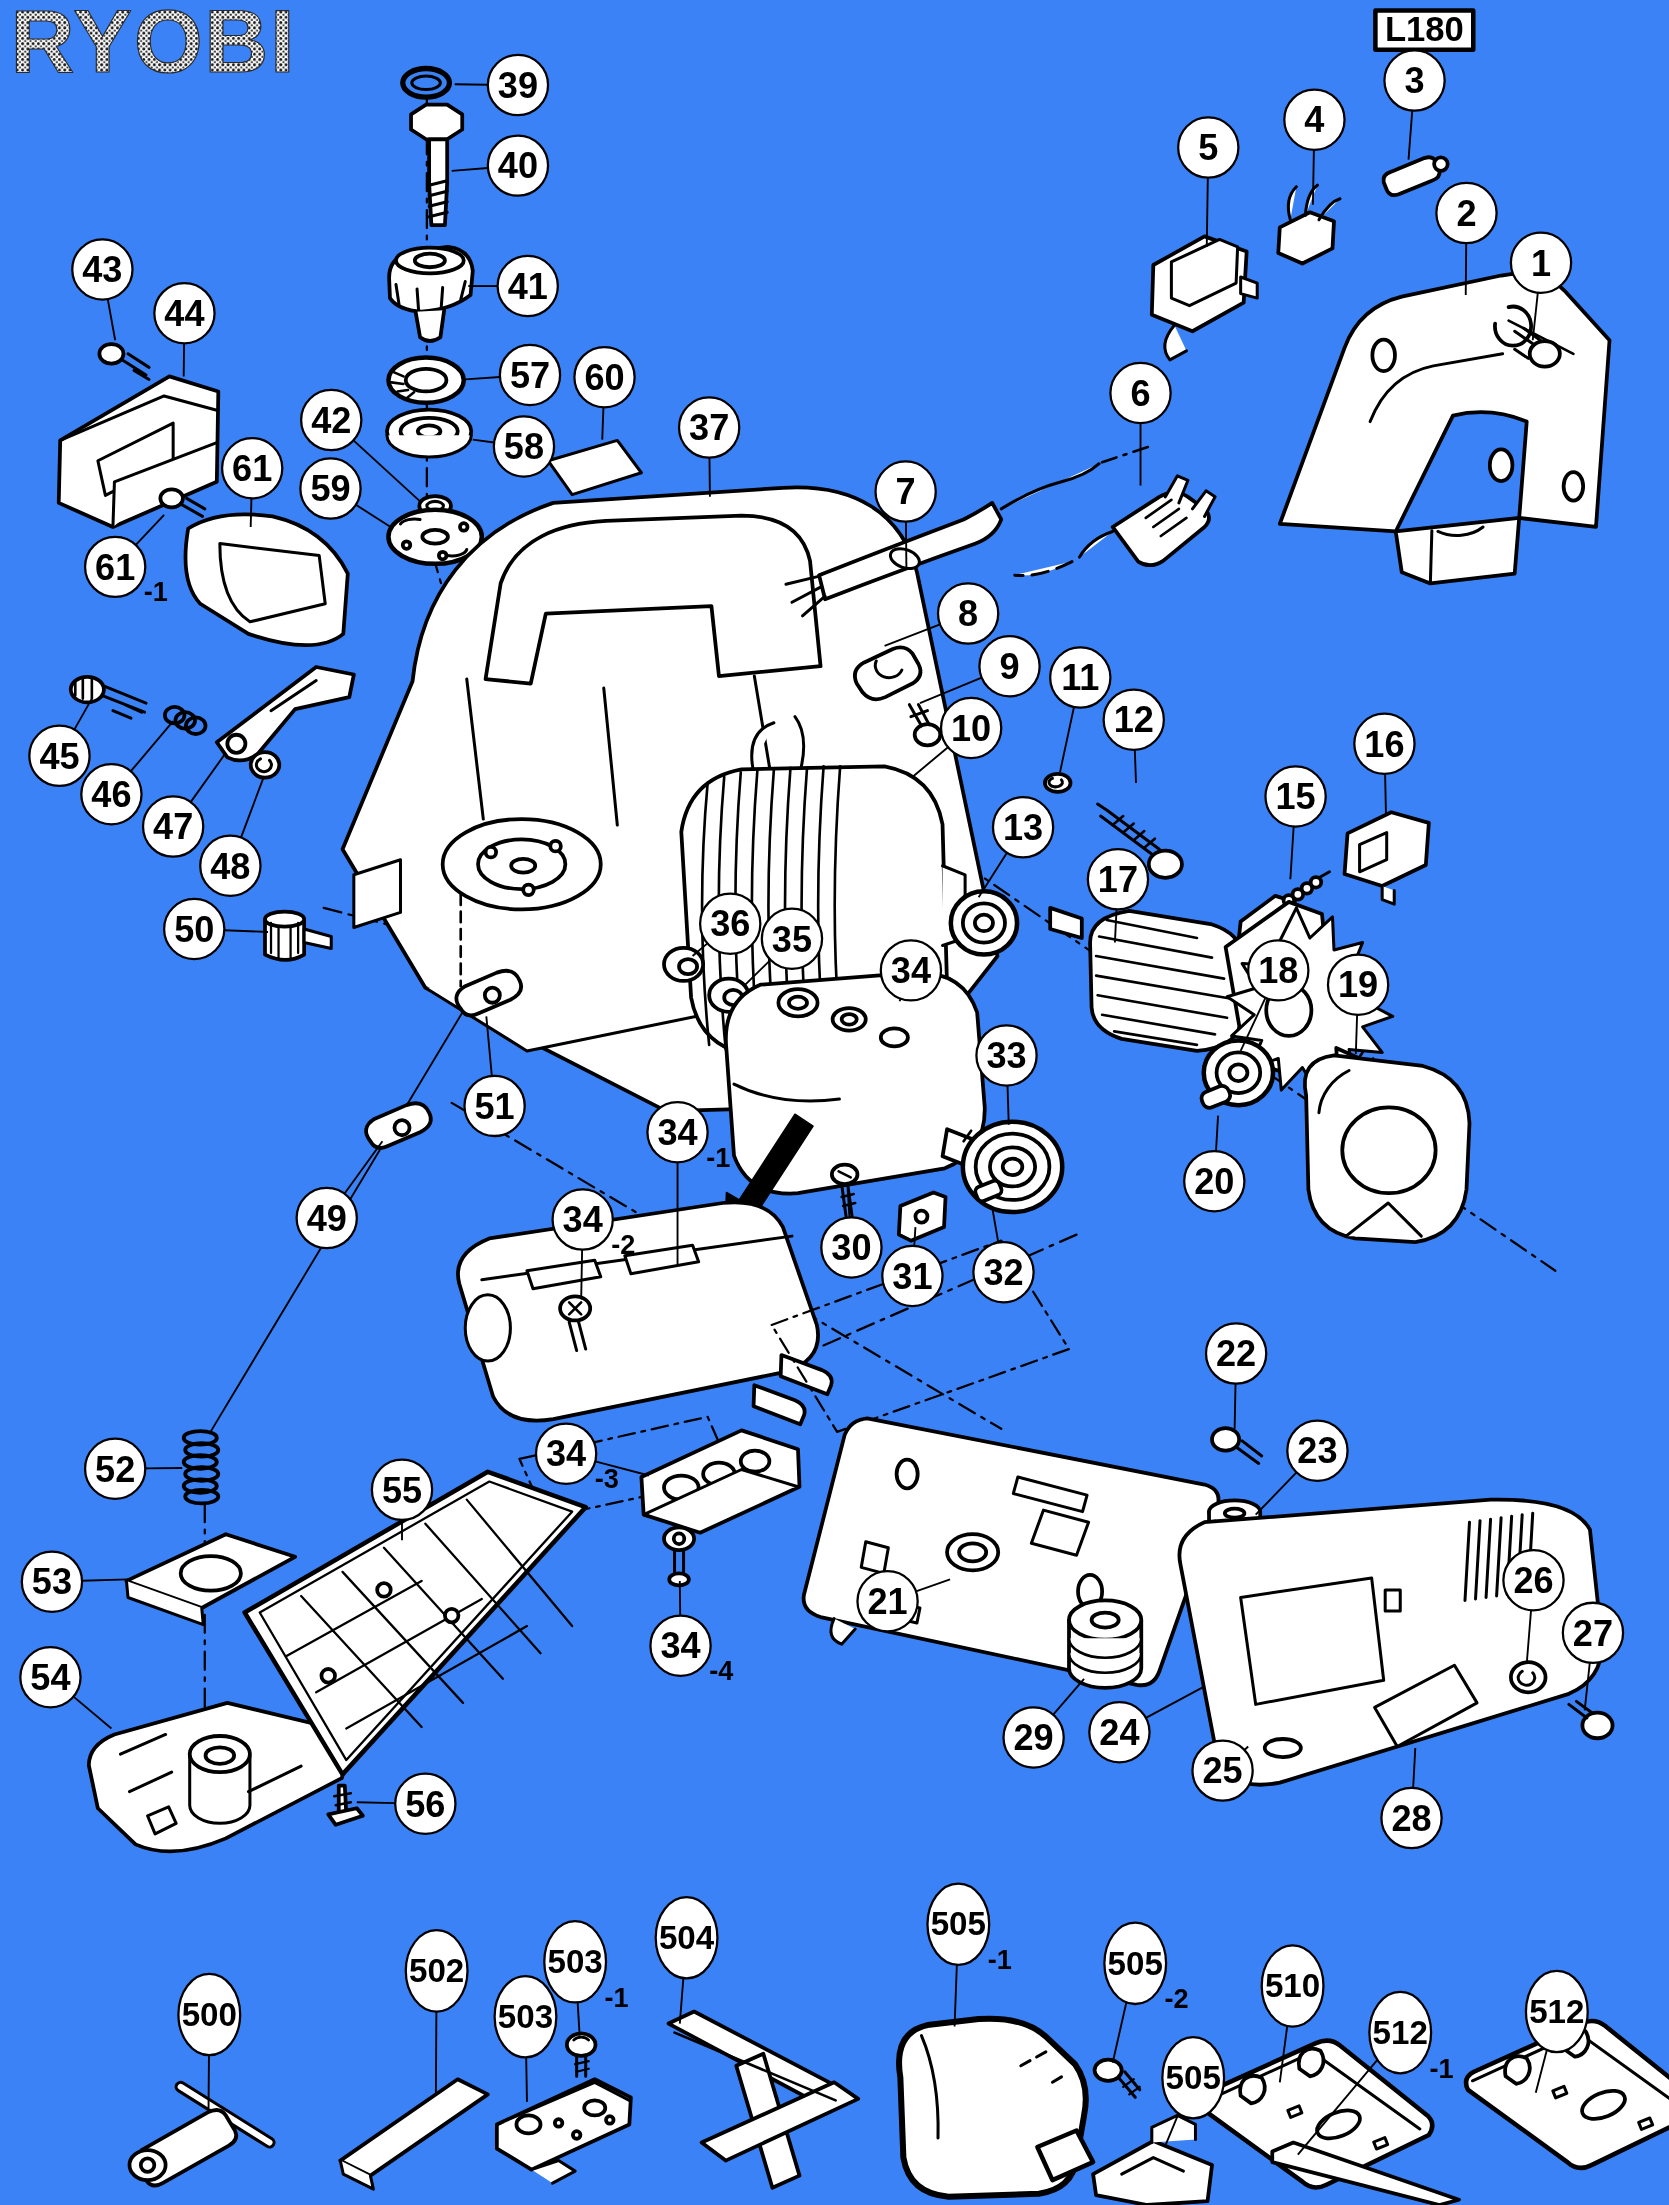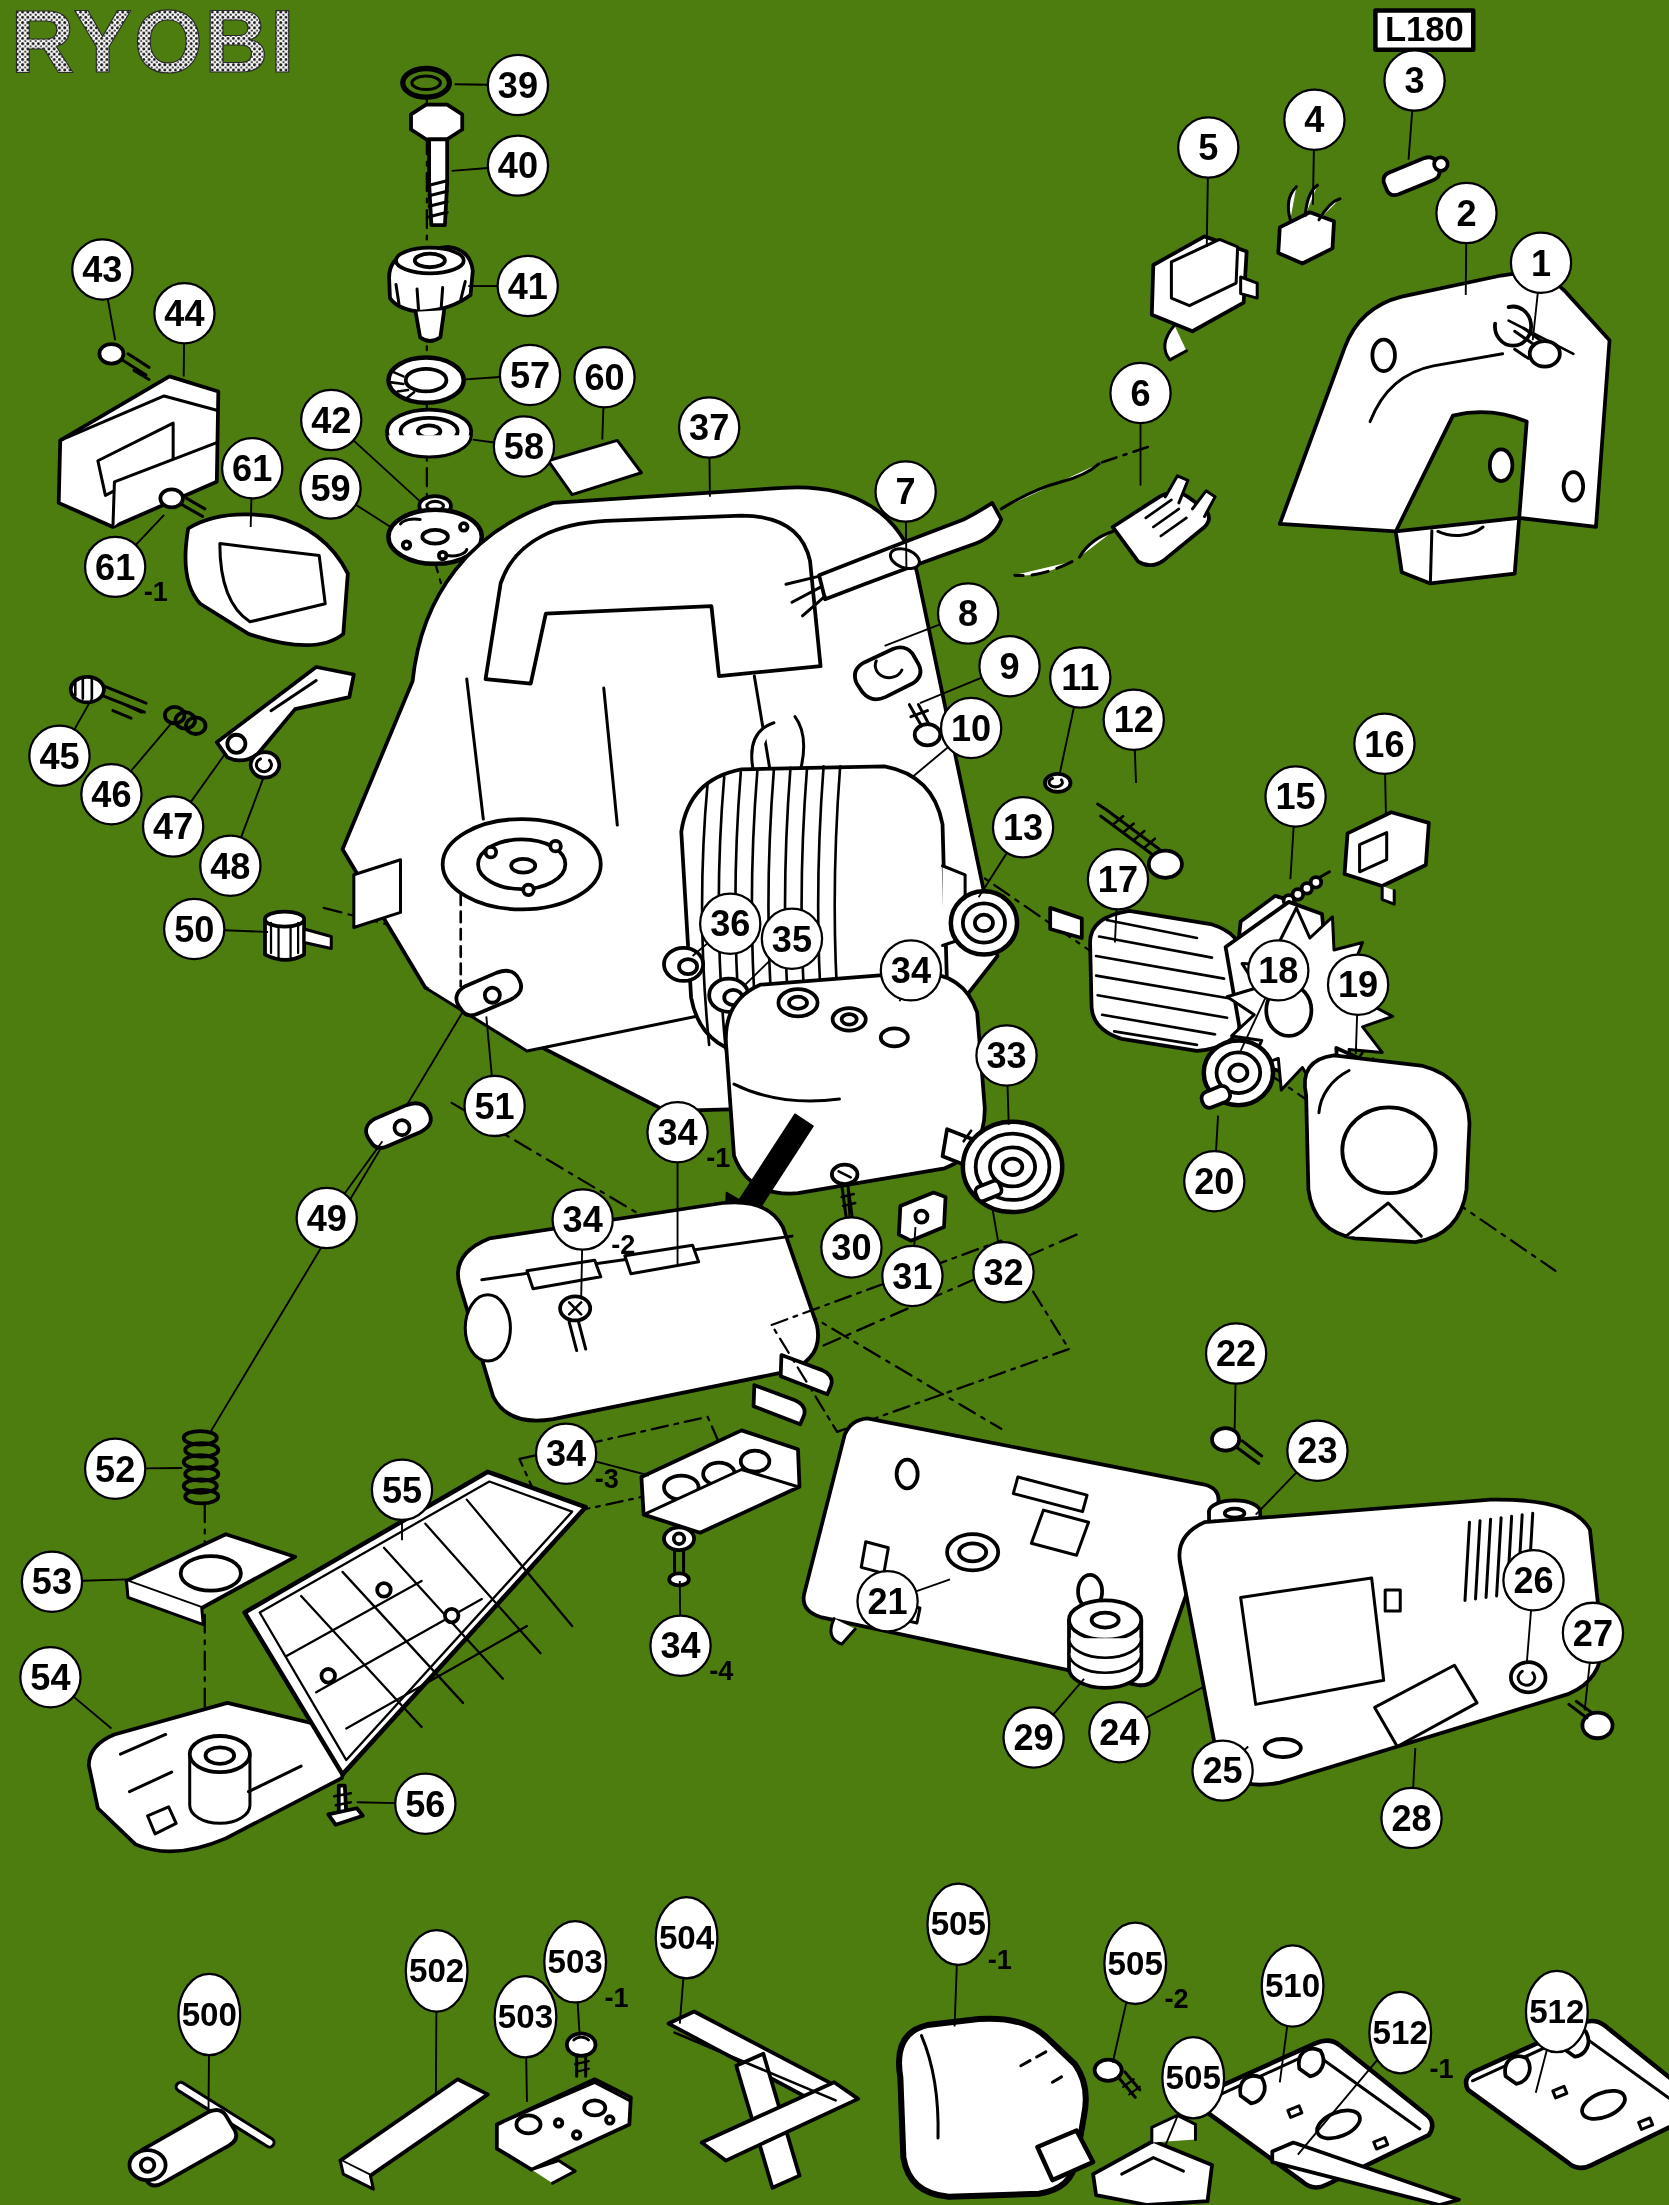--- a/index.html
+++ b/index.html
@@ -1,16 +1,16 @@
 <!DOCTYPE html>
 <html style="font-size:12px"><head>
 <meta charset="utf-8">
 <style>
   html,body{margin:0;padding:0;background:#fff;}
-  .stage{position:relative;width:1669px;height:2205px;background:#4d7c0f;overflow:hidden;
+  .stage{position:relative;width:1669px;height:2205px;background:#3b82f6;overflow:hidden;
          font-family:"Liberation Sans", sans-serif;}
   svg text{font-family:"Liberation Sans", sans-serif;}
   .art path,.art ellipse,.art circle,.art rect,.art line,.art polyline{vector-effect:none;}
 </style>
 </head>
 <body>
 
 <div class="stage">
 <svg viewBox="0 0 2217 2929" width="1669" height="2205">
   <defs>

